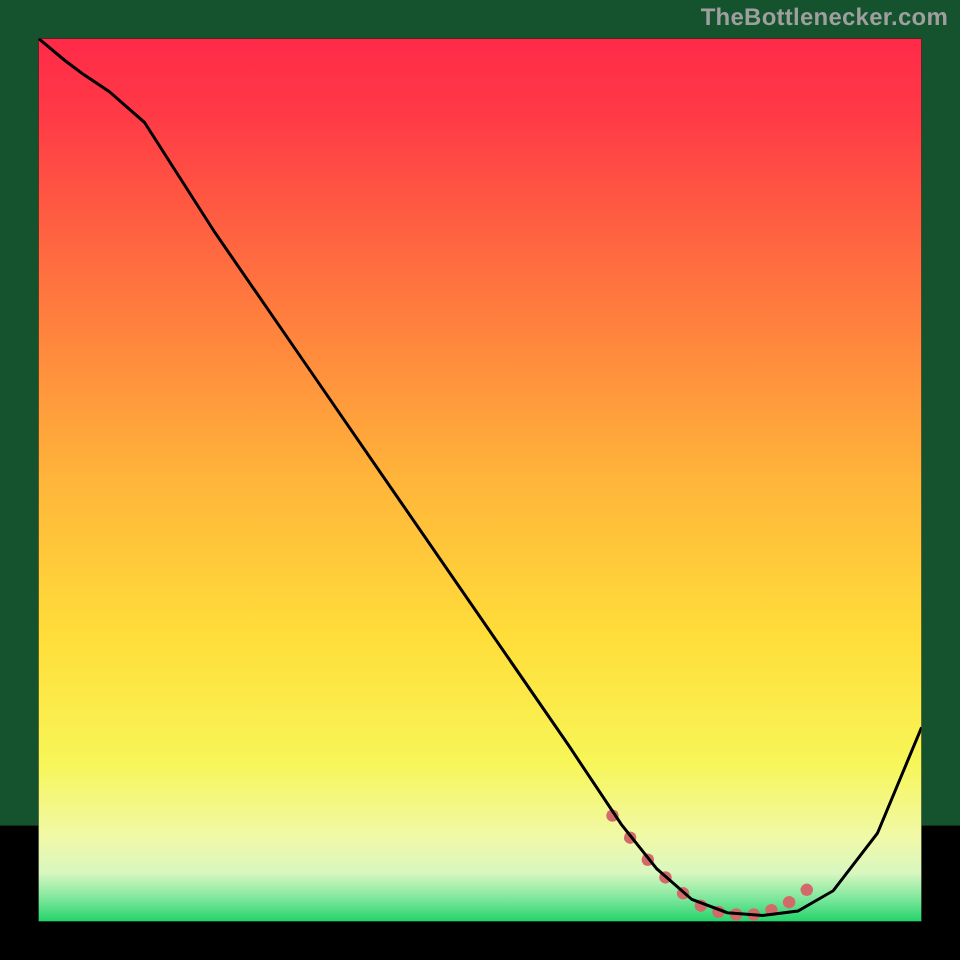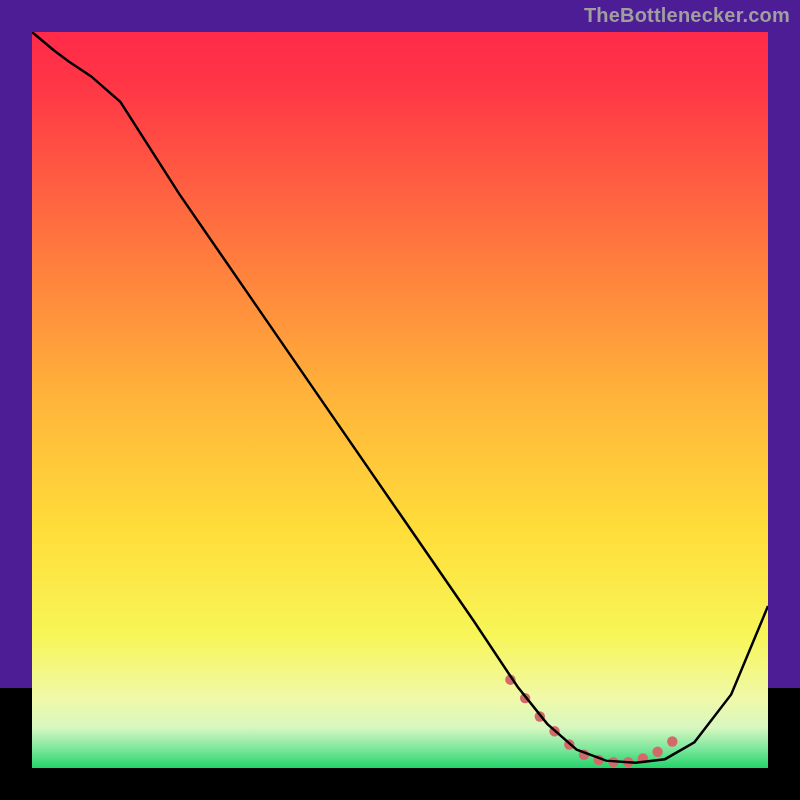--- a/index.html
+++ b/index.html
@@ -8,21 +8,21 @@
     width: 800px;
     height: 800px;
     background: #000000;
     overflow: hidden;
     font-family: Arial, Helvetica, sans-serif;
   }
   .wrap {
     position: relative;
     width: 800px;
     height: 688px;
-    background: #4c1d95;
+    background: #14532d;
   }
   .attribution {
     position: absolute;
     top: 4px;
     right: 10px;
     color: #9f9f9f;
     font-size: 20px;
     font-weight: 600;
     letter-spacing: 0.2px;
     z-index: 10;

